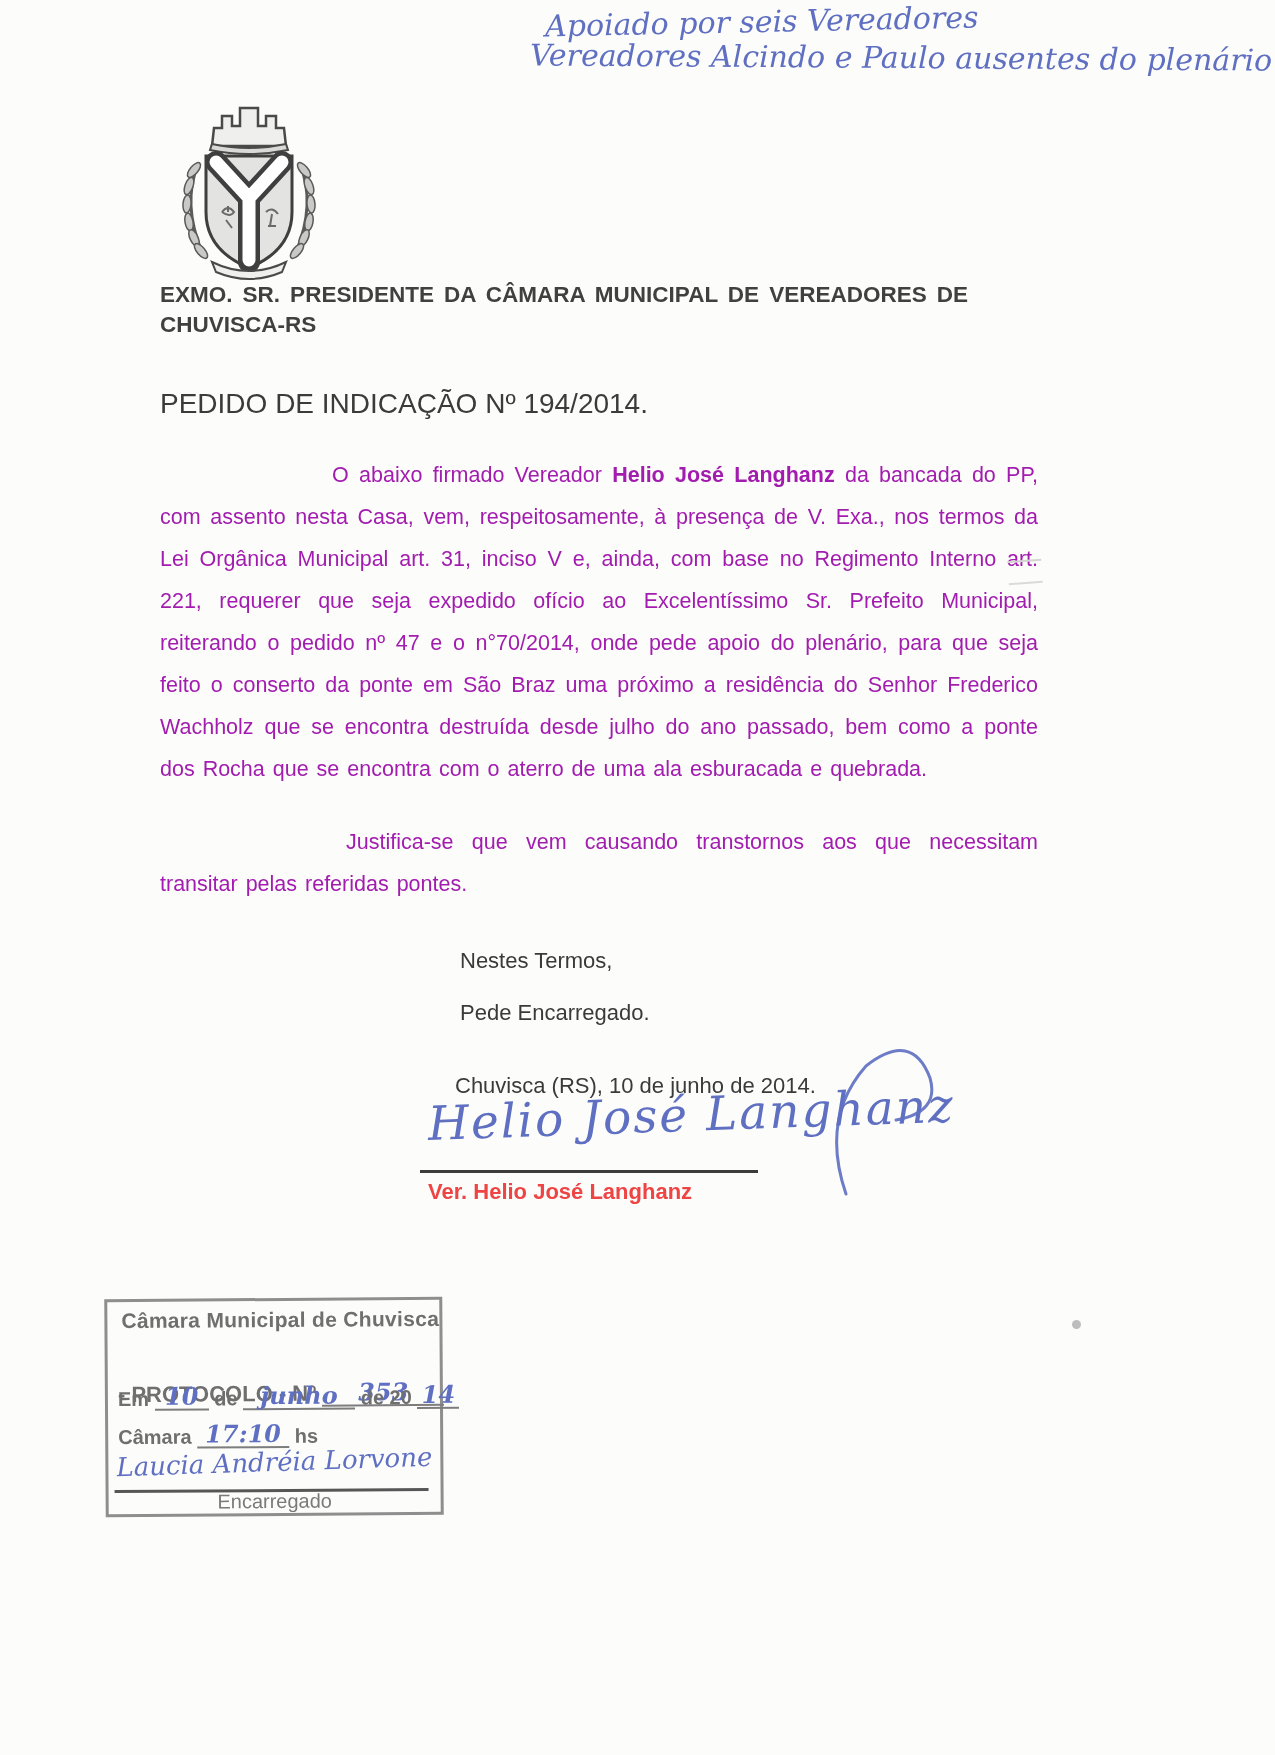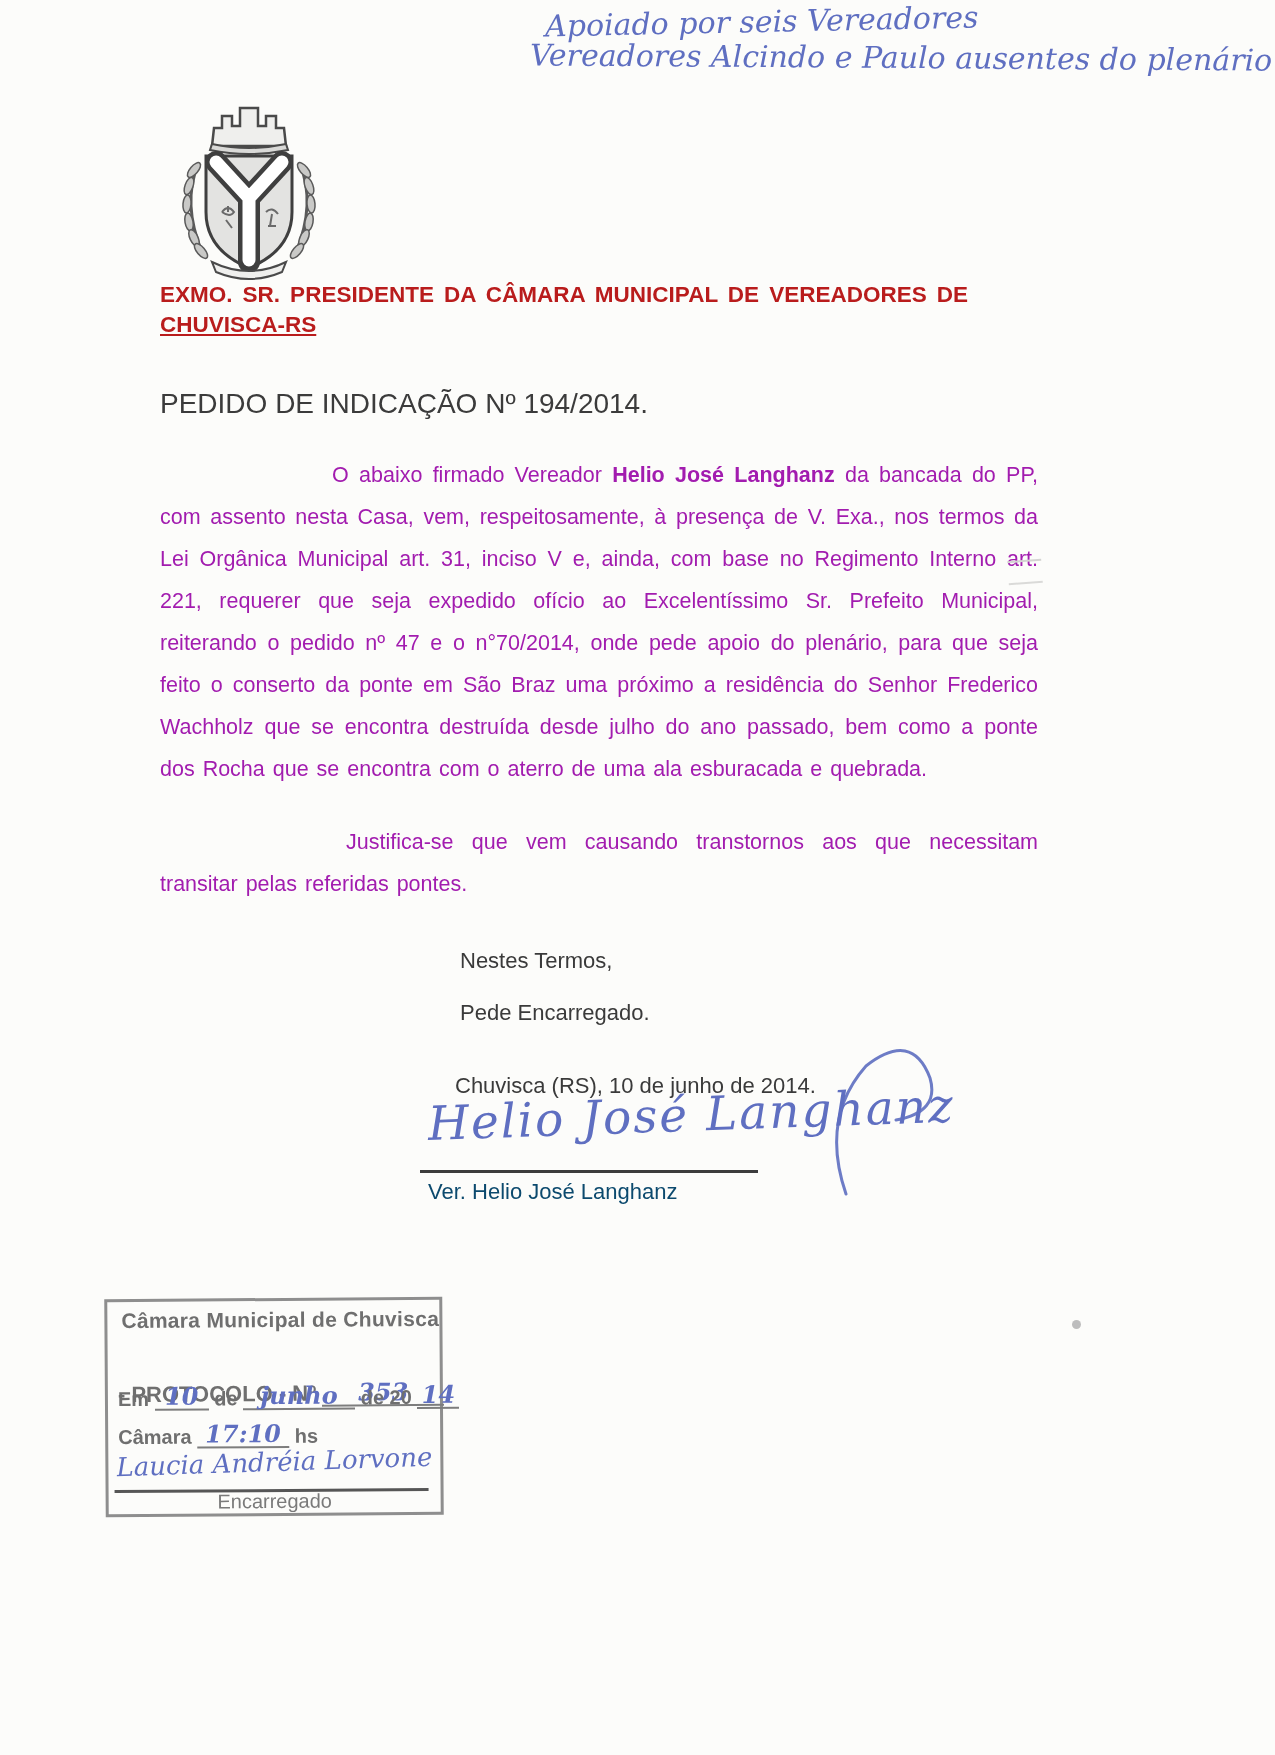--- a/index.html
+++ b/index.html
@@ -19,21 +19,21 @@
     text-align:center; font-family:"DejaVu Serif", serif;
     font-style:italic; font-weight:bold; color:#2f2f2f;
   }
   .hdr .l1{font-size:27px; line-height:33px;}
   .hdr .l2{font-size:28px; line-height:34px;}
   .hdr .l3{font-size:24px; line-height:31px;}
   .hdr .l4{font-size:20px; line-height:27px;}
   
   .addr{
     position:absolute; left:160px; width:808px;
-    font-size:22.5px; font-weight:bold; color:#b91c1c;
+    font-size:22.5px; font-weight:bold; color:#404040;
     white-space:nowrap;
   }
   .addr.justify{ text-align:justify; text-align-last:justify; white-space:normal; }
   
   .subject{position:absolute; left:160px; top:388px; font-size:28px; color:#3b3b3b;}
   
   .para{
     position:absolute; left:160px; width:878px;
     font-size:21.5px; line-height:42px; text-align:justify;
     color:#a21caf; word-spacing:2px;
@@ -41,21 +41,21 @@
   .p1{top:432px; text-indent:172px;}
   .p2{top:799px; text-indent:186px;}
   .closing{position:absolute; font-size:22px; color:#3a3a3a; white-space:nowrap;}
   
   .sig-main{
     position:absolute; left:428px; top:1096px;
     font-size:47px; transform:rotate(-2deg); transform-origin:left center;
     letter-spacing:2px;
   }
   .sig-line{position:absolute; left:420px; top:1170px; width:338px; height:3px; background:#3c3c3c;}
-  .sig-printed{position:absolute; left:428px; top:1179px; font-size:22px; font-weight:normal; color:#0c4a6e; white-space:nowrap;}
+  .sig-printed{position:absolute; left:428px; top:1179px; font-size:22px; font-weight:bold; color:#ef4444; white-space:nowrap;}
   .sig-loop{position:absolute; left:826px; top:1048px; width:120px; height:150px;}
   
   .stamp{
     position:absolute; left:105px; top:1298px; width:332px; height:212px;
     border:3px solid #8e8e8e; transform:rotate(-0.4deg);
     color:#6b6b6b;
   }
   .stamp .org{position:absolute; left:14px; top:7px; font-size:21px; font-weight:600; color:#6f6f6f; letter-spacing:0.3px; white-space:nowrap;}
   .stamp .row{position:absolute; white-space:nowrap; font-size:21px; font-weight:600; color:#6f6f6f;}
   .blank{
@@ -123,21 +123,21 @@
 
       <path d="M54 118 q6 -8 12 0 q-4 6 -12 0 M58 126 l6 8 M60 118 l0 -6" fill="none" stroke="#6a6a6a" stroke-width="2"></path>
       <path d="M98 118 q6 -6 12 2 M104 120 l-2 12 M100 132 l8 0" fill="none" stroke="#6a6a6a" stroke-width="2"></path>
 
       <path d="M44 168 Q81 186 118 168 L114 178 Q81 192 48 178 Z" fill="#efefed" stroke="#4a4a4a" stroke-width="2"></path>
     </svg>
   </div>
 
 
   <div class="addr justify" style="top:282px;">EXMO. SR. PRESIDENTE DA CÂMARA MUNICIPAL DE VEREADORES DE</div>
-  <div class="addr" style="top:312px;text-decoration:underline;">CHUVISCA-RS</div>
+  <div class="addr" style="top:312px;">CHUVISCA-RS</div>
 
   <div class="subject">PEDIDO DE INDICAÇÃO Nº 194/2014.</div>
 
   <p class="para p1"><span>O abaixo firmado Vereador </span><b>Helio José Langhanz</b><span> da bancada do PP, com assento nesta Casa, vem, respeitosamente, à presença de V. Exa., nos termos da Lei Orgânica Municipal art. 31, inciso V e, ainda, com base no Regimento Interno art. 221, requerer que seja expedido ofício ao Excelentíssimo Sr. Prefeito Municipal, reiterando o pedido nº 47 e o n°70/2014, onde pede apoio do plenário, para que seja feito o conserto da ponte em São Braz uma próximo a residência do Senhor Frederico Wachholz que se encontra destruída desde julho do ano passado, bem como a ponte dos Rocha que se encontra com o aterro de uma ala esburacada e quebrada.</span></p>
 
   <p class="para p2">Justifica-se que vem causando transtornos aos que necessitam transitar pelas referidas pontes.</p>
 
   <div class="closing" style="left:460px; top:948px;">Nestes Termos,</div>
   <div class="closing" style="left:460px; top:1000px;">Pede Encarregado.</div>
   <div class="closing" style="left:455px; top:1073px;">Chuvisca (RS), 10 de junho de 2014.</div>

